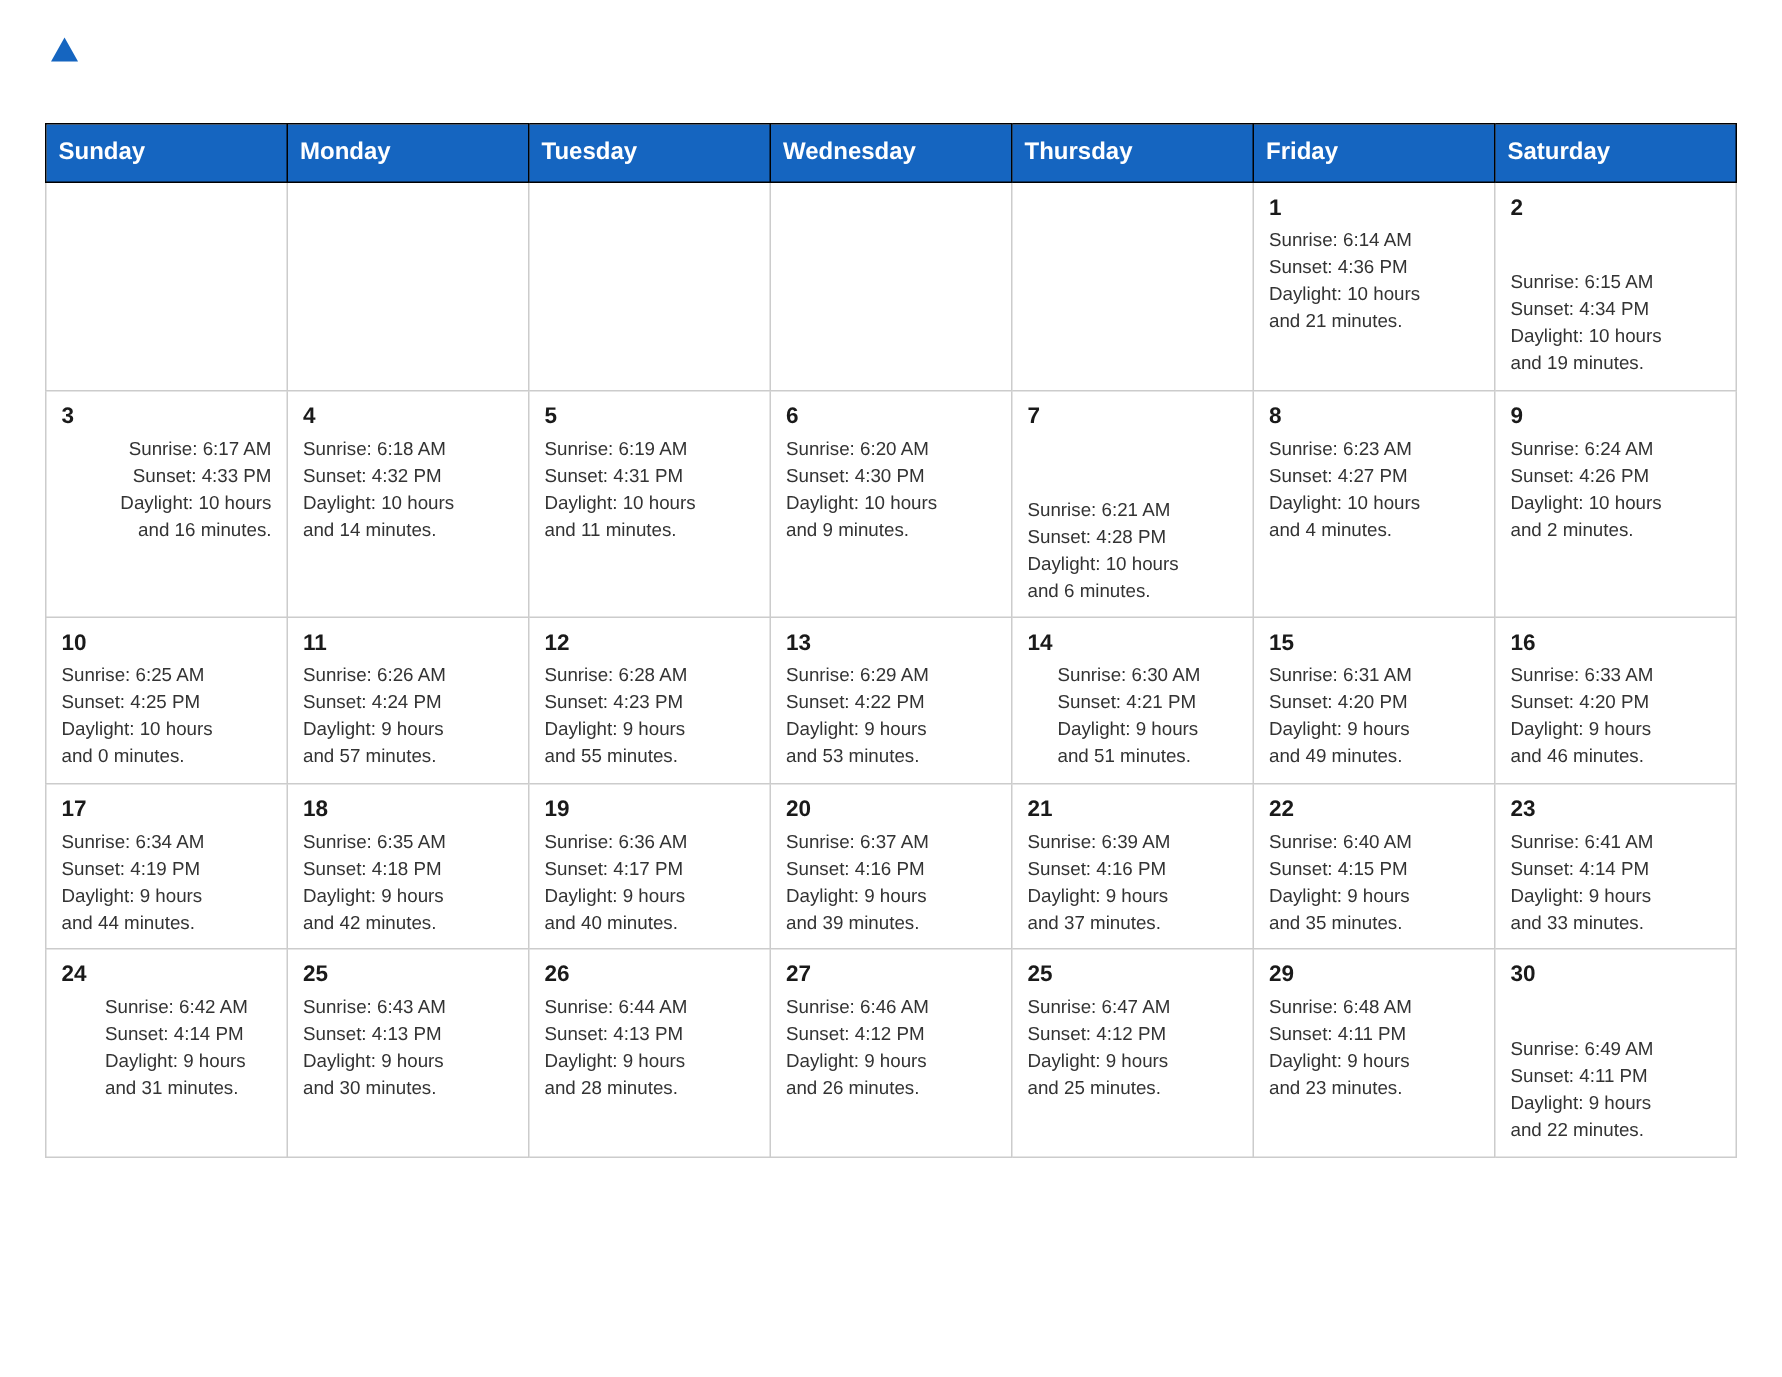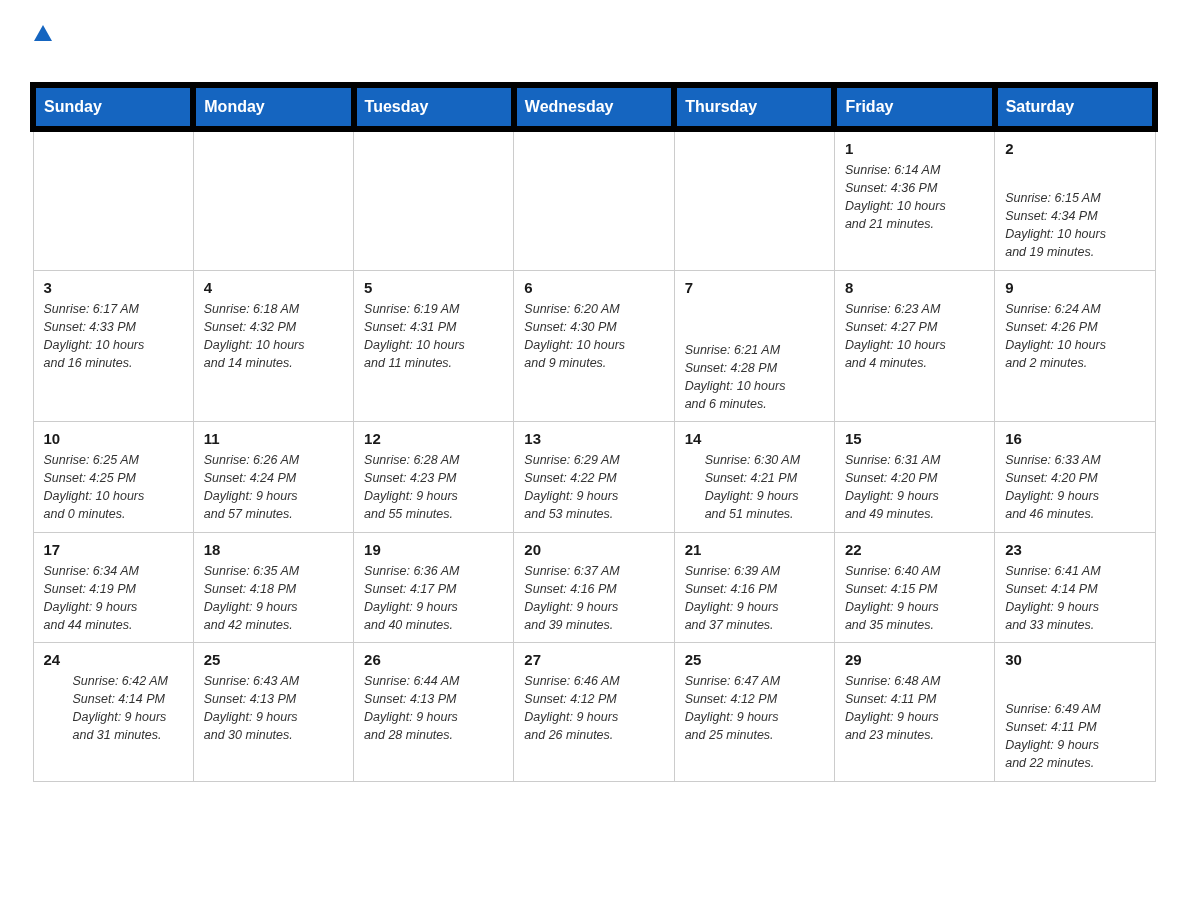--- a/index.html
+++ b/index.html
@@ -41,21 +41,21 @@
       border-collapse: collapse;
       margin-top: 10px;
     }
     .calendar th {
       background-color: #1565c0;
       color: #fff;
       padding: 10px 8px;
       font-size: 16px;
       font-weight: bold;
       text-align: left;
-      border: 6px solid #000000;
+      border: 1px solid #000000;
     }
     .calendar td {
       vertical-align: top;
       padding: 8px 10px;
       border: 1px solid #ccc;
       width: 14.28%;
       font-size: 13px;
       color: #333;
       background: #fff;
       min-height: 110px;
@@ -67,21 +67,20 @@
       font-size: 15px;
       font-weight: bold;
       color: #1a1a1a;
       display: block;
       margin-bottom: 4px;
     }
     .day-info {
       font-size: 12.5px;
       color: #333;
       line-height: 1.45;
-      font-style: italic;
     }
     .empty-cell {
       background: #f9f9f9;
     }
     .logo-line1 {
       display: flex;
       align-items: center;
     }
   </style>
 </head>
@@ -133,21 +132,21 @@
           <span class="day-number">2</span>
           <div class="day-info" style="white-space: pre-line; margin-top: 32px;">Sunrise: 6:15 AM
 Sunset: 4:34 PM
 Daylight: 10 hours
 and 19 minutes.</div>
         </td>
       </tr>
       <tr>
         <td>
           <span class="day-number">3</span>
-          <div class="day-info" style="white-space: pre-line;">Sunrise: 6:17 AM
+          <div class="day-info" style="white-space: pre-line; text-align: right;">Sunrise: 6:17 AM
 Sunset: 4:33 PM
 Daylight: 10 hours
 and 16 minutes.</div>
         </td>
         <td>
           <span class="day-number">4</span>
           <div class="day-info" style="white-space: pre-line;">Sunrise: 6:18 AM
 Sunset: 4:32 PM
 Daylight: 10 hours
 and 14 minutes.</div>

